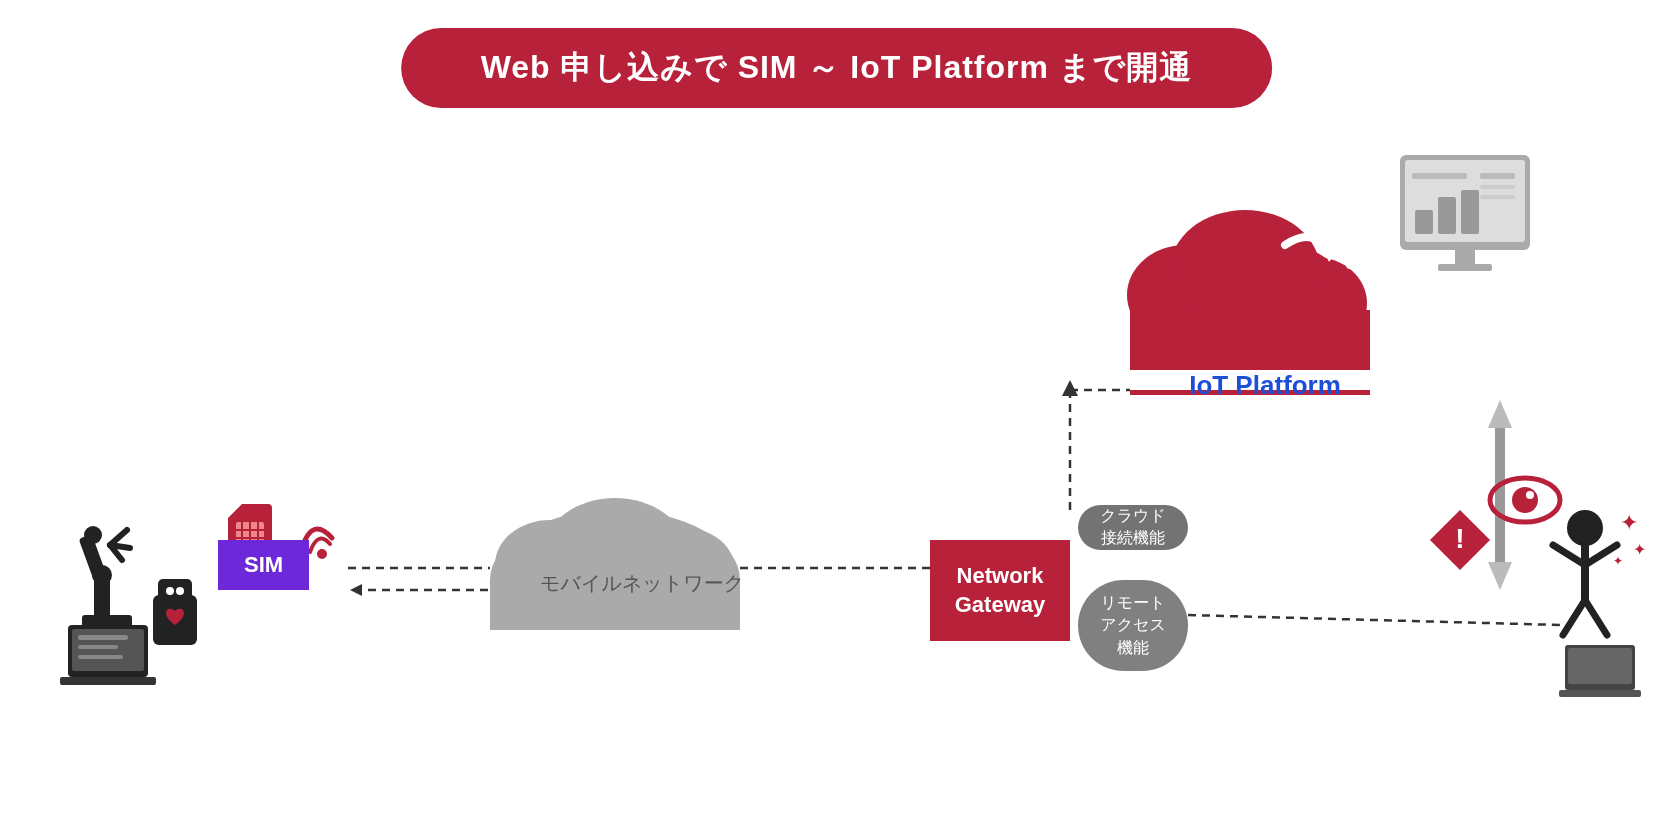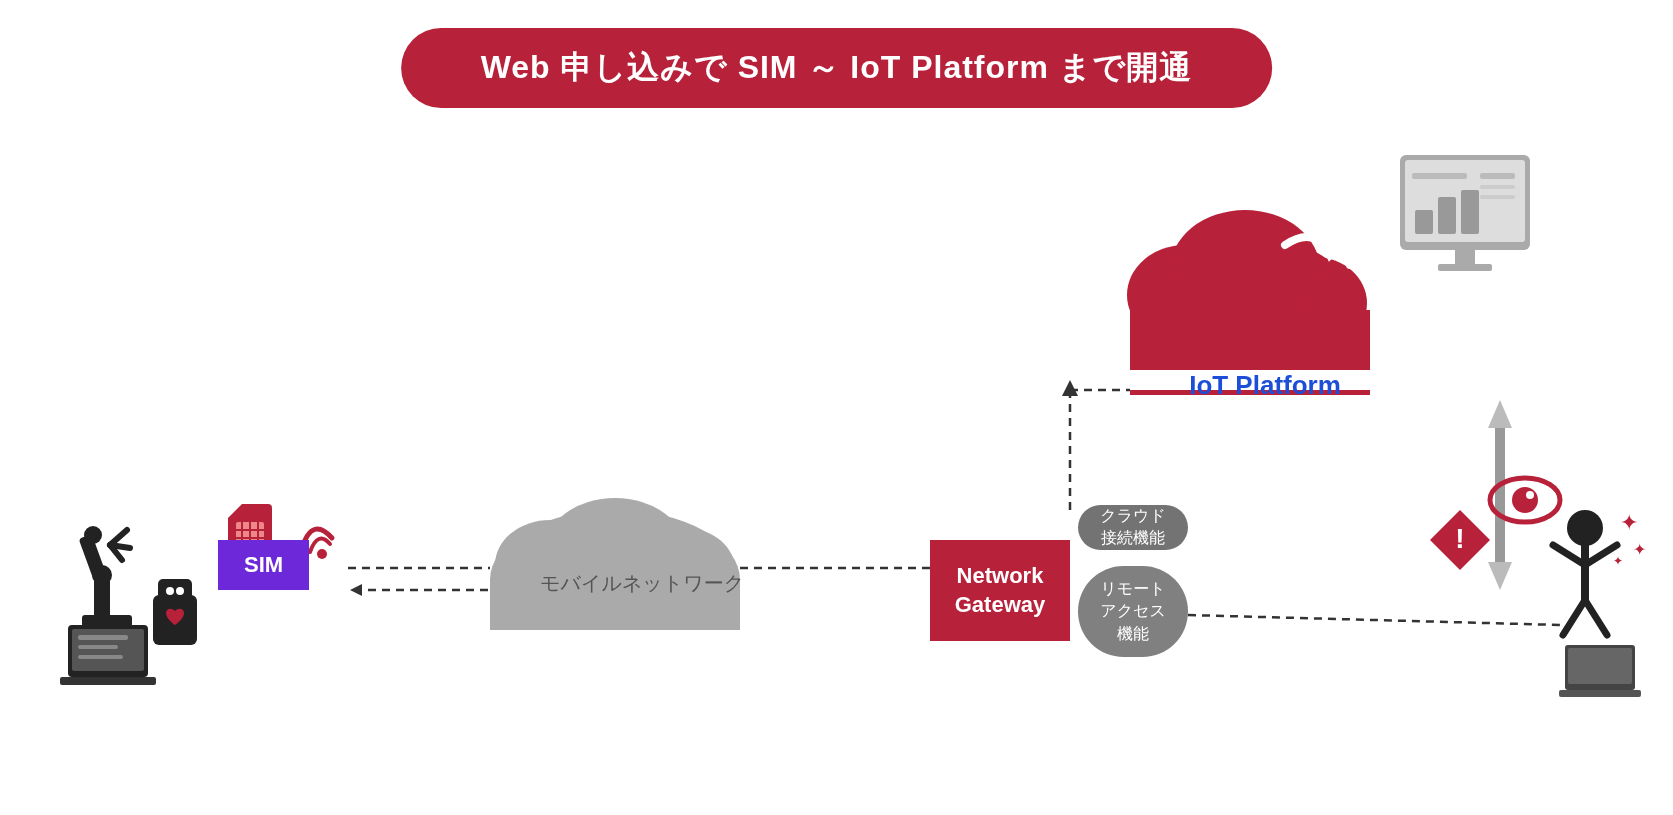--- a/index.html
+++ b/index.html
@@ -76,21 +76,21 @@
       font-size: 16px;
       padding: 0 16px;
       text-align: center;
       line-height: 1.4;
       width: 110px;
     }
 
     
     .bubble-remote {
       position: absolute;
-      top: 566px;
+      top: 580px;
       left: 1078px;
       background: #808080;
       color: #fff;
       border-radius: 50px;
       font-size: 16px;
       padding: 12px 16px;
       text-align: center;
       line-height: 1.4;
       width: 110px;
     }

